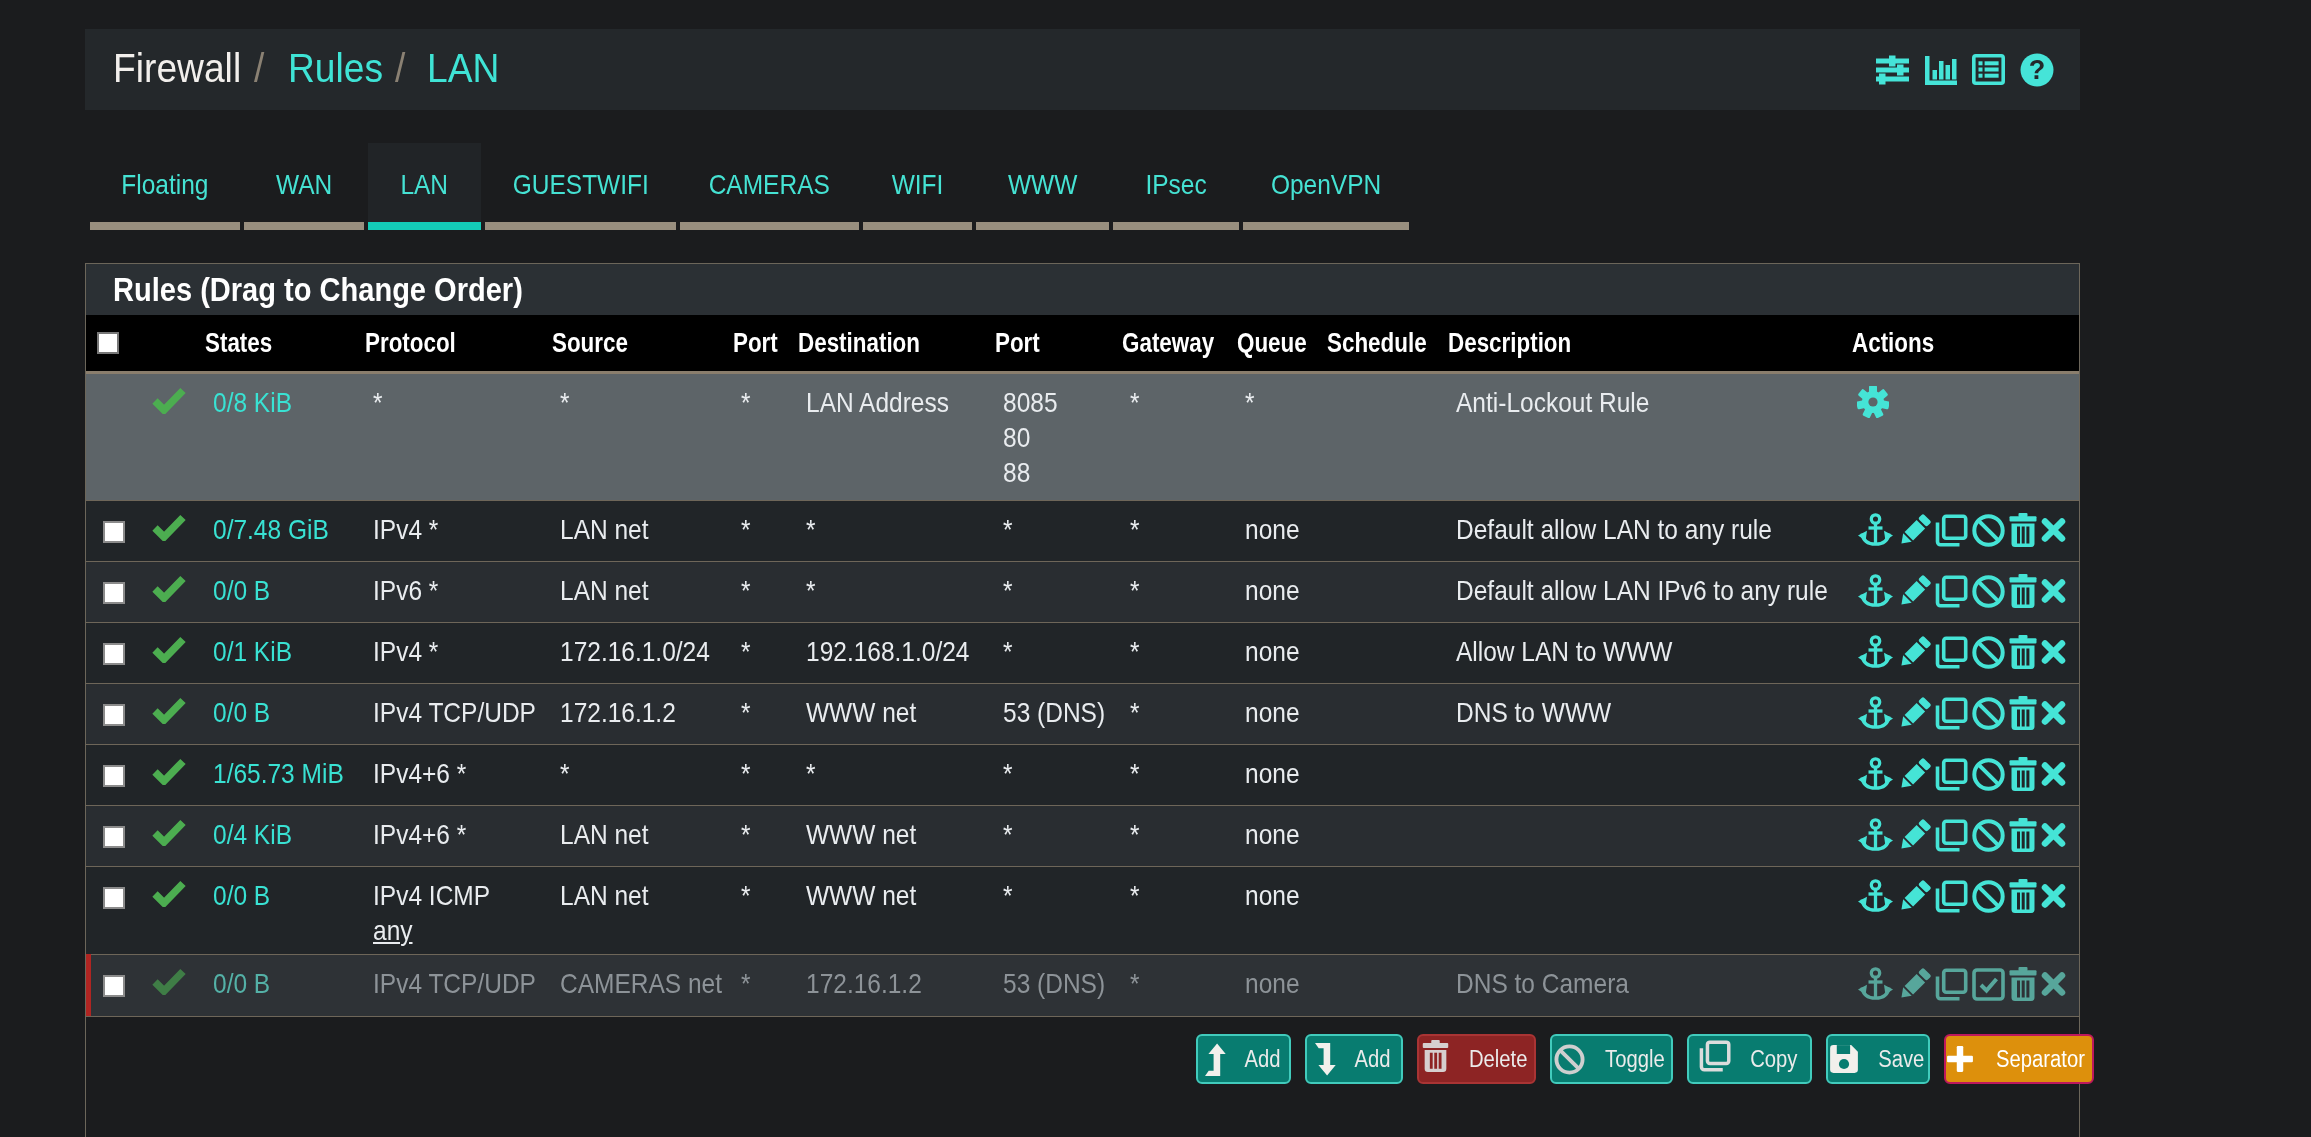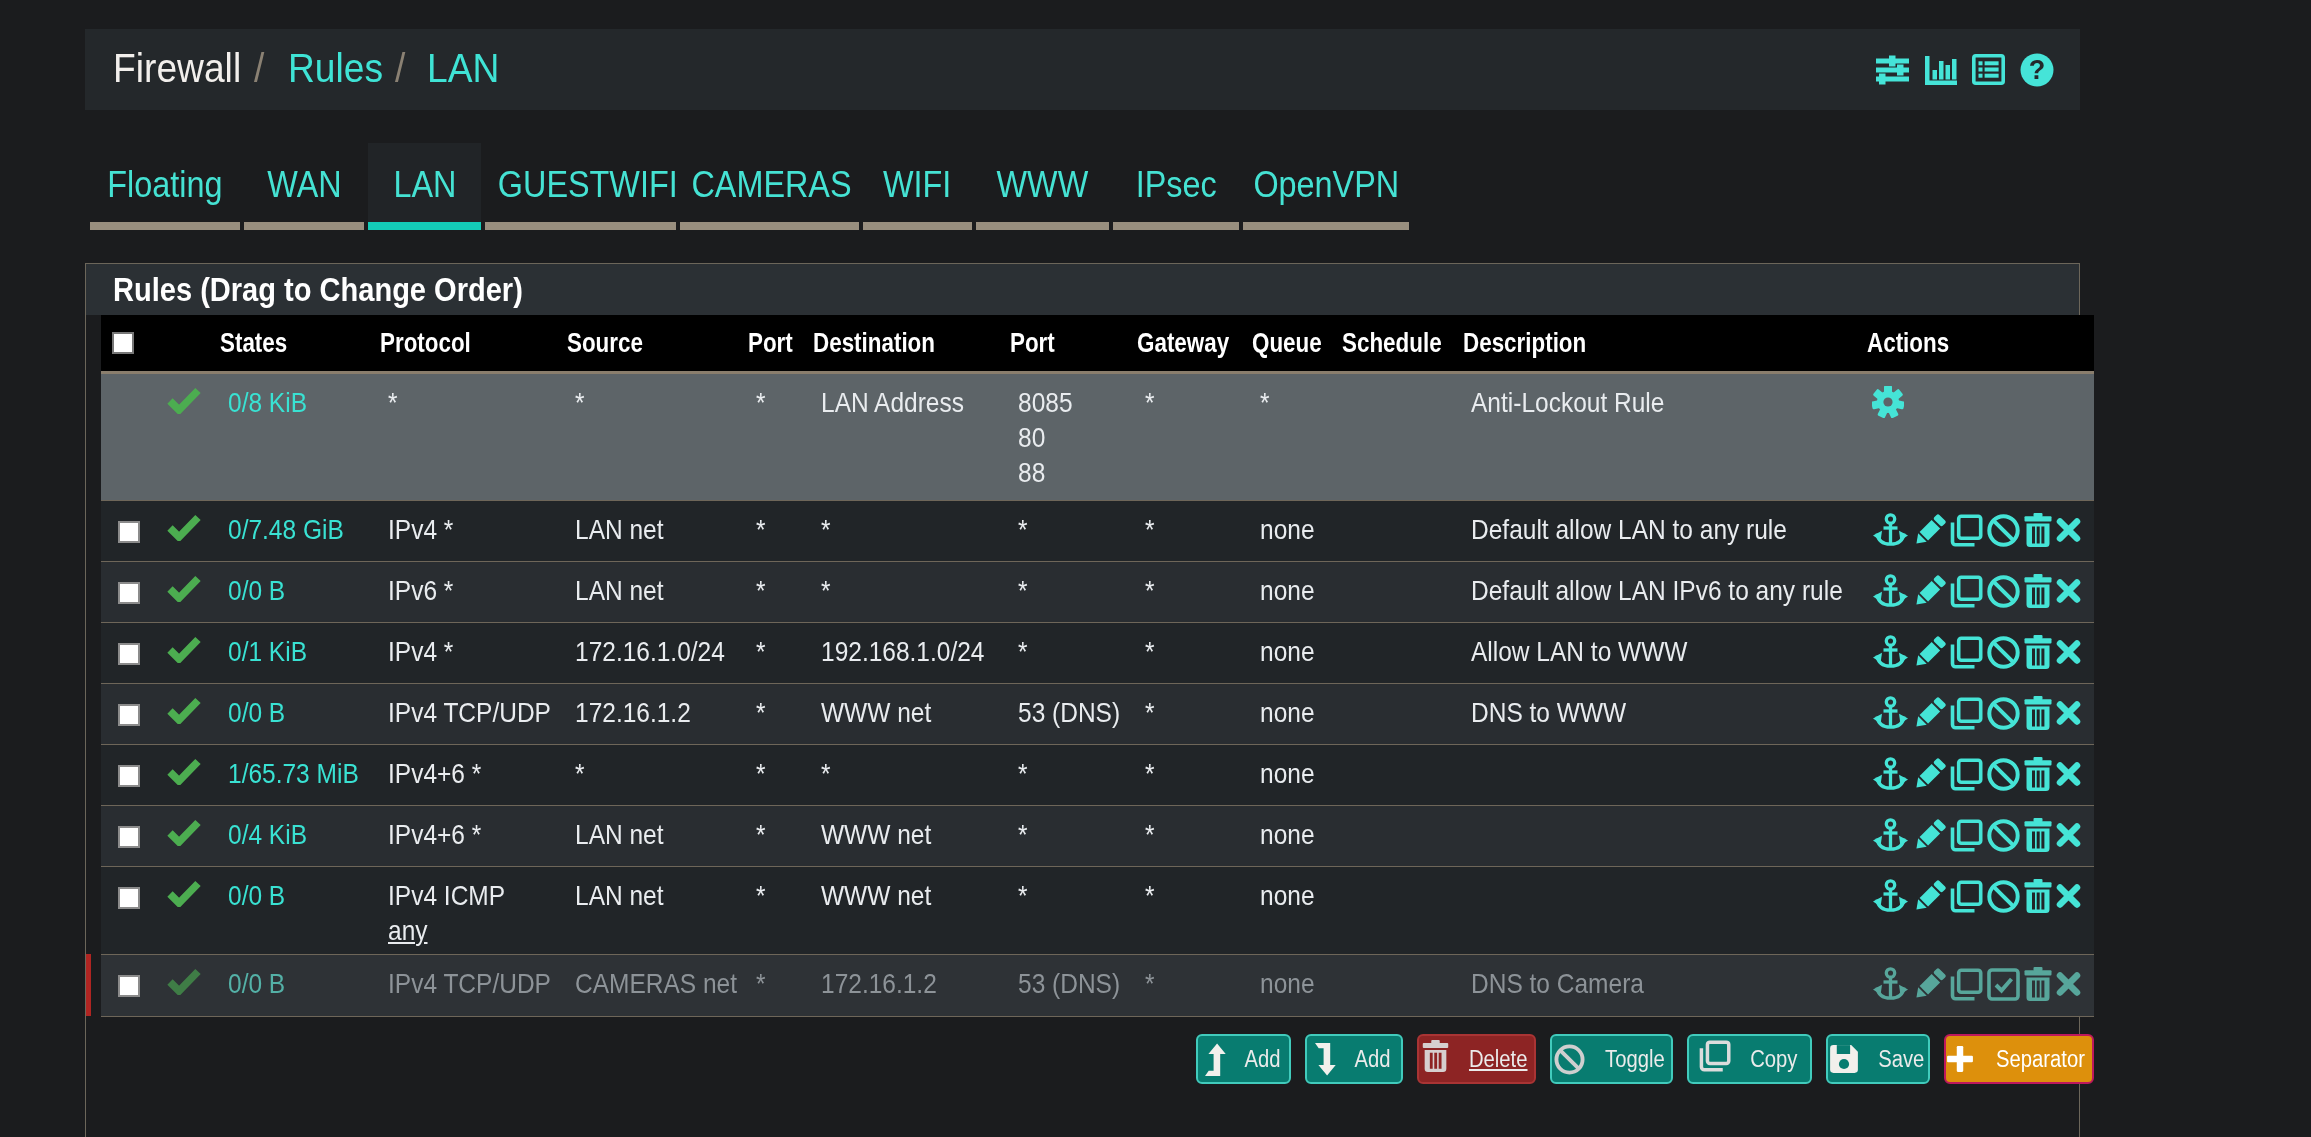--- a/index.html
+++ b/index.html
@@ -6,32 +6,32 @@
 html,body { width:2311px; height:1137px; background:#1b1c1e; font-family:"Liberation Sans", sans-serif; overflow:hidden; position:relative; }
 
 
 #topbar { position:absolute; left:85px; top:29px; width:1995px; height:81px; background:#24282b; }
 #topbar .bc { position:absolute; top:0; height:81px; line-height:79px; font-size:40px; color:#f2efec; white-space:nowrap; transform:scaleX(0.93); transform-origin:0 50%; }
 #topbar .sep { color:#8a8173; }
 #topbar .lnk { color:#3fe3d5; }
 #topicons { position:absolute; right:26px; top:0; height:81px; display:flex; align-items:center; gap:15px; }
 
 
-#tabs { position:absolute; left:90px; top:143px; height:87px; white-space:nowrap; font-size:37px; }
+#tabs { position:absolute; left:90px; top:143px; height:87px; white-space:nowrap; font-size:28px; }
 .tab { display:inline-block; vertical-align:top; height:87px; margin-right:4px; color:#45e2d3; line-height:84px; border-bottom:8px solid #998f7f; text-align:center; }
 .tab > span { display:inline-block; transform:scaleX(0.875); }
 .tab.active { background:#212427; border-bottom-color:#13ccb7; }
 
 
 #panel { position:absolute; left:85px; top:263px; width:1995px; height:967px; border:1px solid #6c665a; }
 #panel-heading { position:absolute; left:0; top:0; width:100%; height:51px; background:#2b3034; color:#fff; line-height:51px; }
 #panel-heading > span { display:inline-block; font-size:33px; font-weight:bold; transform:scaleX(0.88); transform-origin:0 50%; margin-left:27px; }
 
 
-table { border-collapse:collapse; table-layout:fixed; width:1993px; position:absolute; left:15px; top:51px; }
+table { border-collapse:collapse; table-layout:fixed; width:1993px; position:absolute; left:0; top:51px; }
 col.c1{width:54px} col.c2{width:53px} col.c3{width:160px} col.c4{width:187px} col.c5{width:181px} col.c6{width:65px} col.c7{width:197px} col.c8{width:127px} col.c9{width:115px} col.c10{width:90px} col.c11{width:121px} col.c12{width:404px} col.c13{width:239px}
 thead th { background:#000; height:57px; padding:0 0 0 12px; vertical-align:middle; text-align:left; border-bottom:3px solid #8a7e6d; }
 thead th .hx { display:inline-block; color:#fff; font-size:28px; font-weight:bold; transform:scaleX(0.80); transform-origin:0 50%; white-space:nowrap; }
 thead th.c1 { padding-left:11px; }
 td { font-size:28px; color:#e9ecef; vertical-align:top; padding:11px 0 0 20px; line-height:35px; border-bottom:1px solid #6e6659; }
 td .tx { display:inline-block; transform:scaleX(0.875); transform-origin:0 0; white-space:nowrap; }
 td .tx2 { display:inline-block; transform:scaleX(0.875); transform-origin:0 0; }
 td.ck { padding-left:17px; padding-top:15px; }
 td.ic { padding-left:12px; padding-top:13px; }
 td.act { padding-left:17px; padding-top:12px; white-space:nowrap; }
@@ -702,21 +702,21 @@
         <path d="M0 33 L15.2 33 L15.2 11 L20.7 11 L12.1 0.5 L3.4 11 L8.6 11 L8.6 27.75 L3.7 27.75 Z"></path>
       </svg>
     <span>Add</span>
   </div>
   <div class="btn btn-teal" style="width:98px;">
     <svg width="21" height="33" viewBox="0 0 21 33" fill="#f2f0ec">
         <path d="M0 0 L15.2 0 L15.2 22 L20.7 22 L12.1 32.5 L3.4 22 L8.6 22 L8.6 5.25 L3.7 5.25 Z"></path>
       </svg>
     <span>Add</span>
   </div>
-  <div class="btn btn-red" style="width:119px;text-decoration:underline;">
+  <div class="btn btn-red" style="width:119px;">
     <span class="btrash"><svg width="27" height="33" viewBox="0 0 28 35">
           <g fill="#d6cfcf">
             <rect x="9.5" y="0" width="9" height="4" rx="1"></rect>
             <rect x="0.5" y="3.2" width="27" height="5.2" rx="1"></rect>
             <path d="M2.5 10.5 h23 v20 a3.5 3.5 0 0 1 -3.5 3.5 h-16 a3.5 3.5 0 0 1 -3.5 -3.5 Z"></path>
           </g>
           <g fill="#8d2424">
             <rect x="8" y="13.5" width="3" height="17"></rect>
             <rect x="12.7" y="13.5" width="3" height="17"></rect>
             <rect x="17.4" y="13.5" width="3" height="17"></rect>

